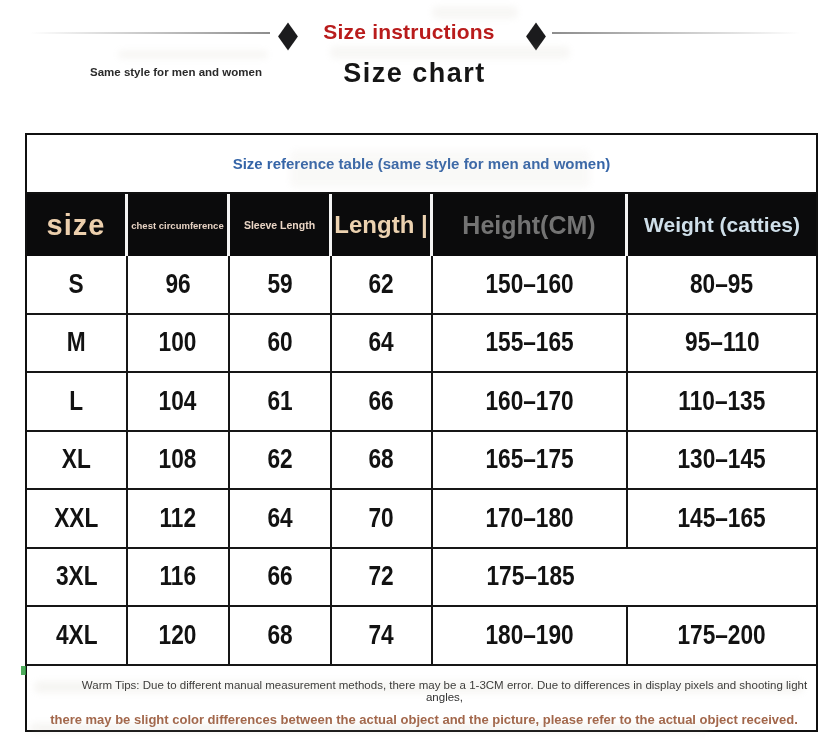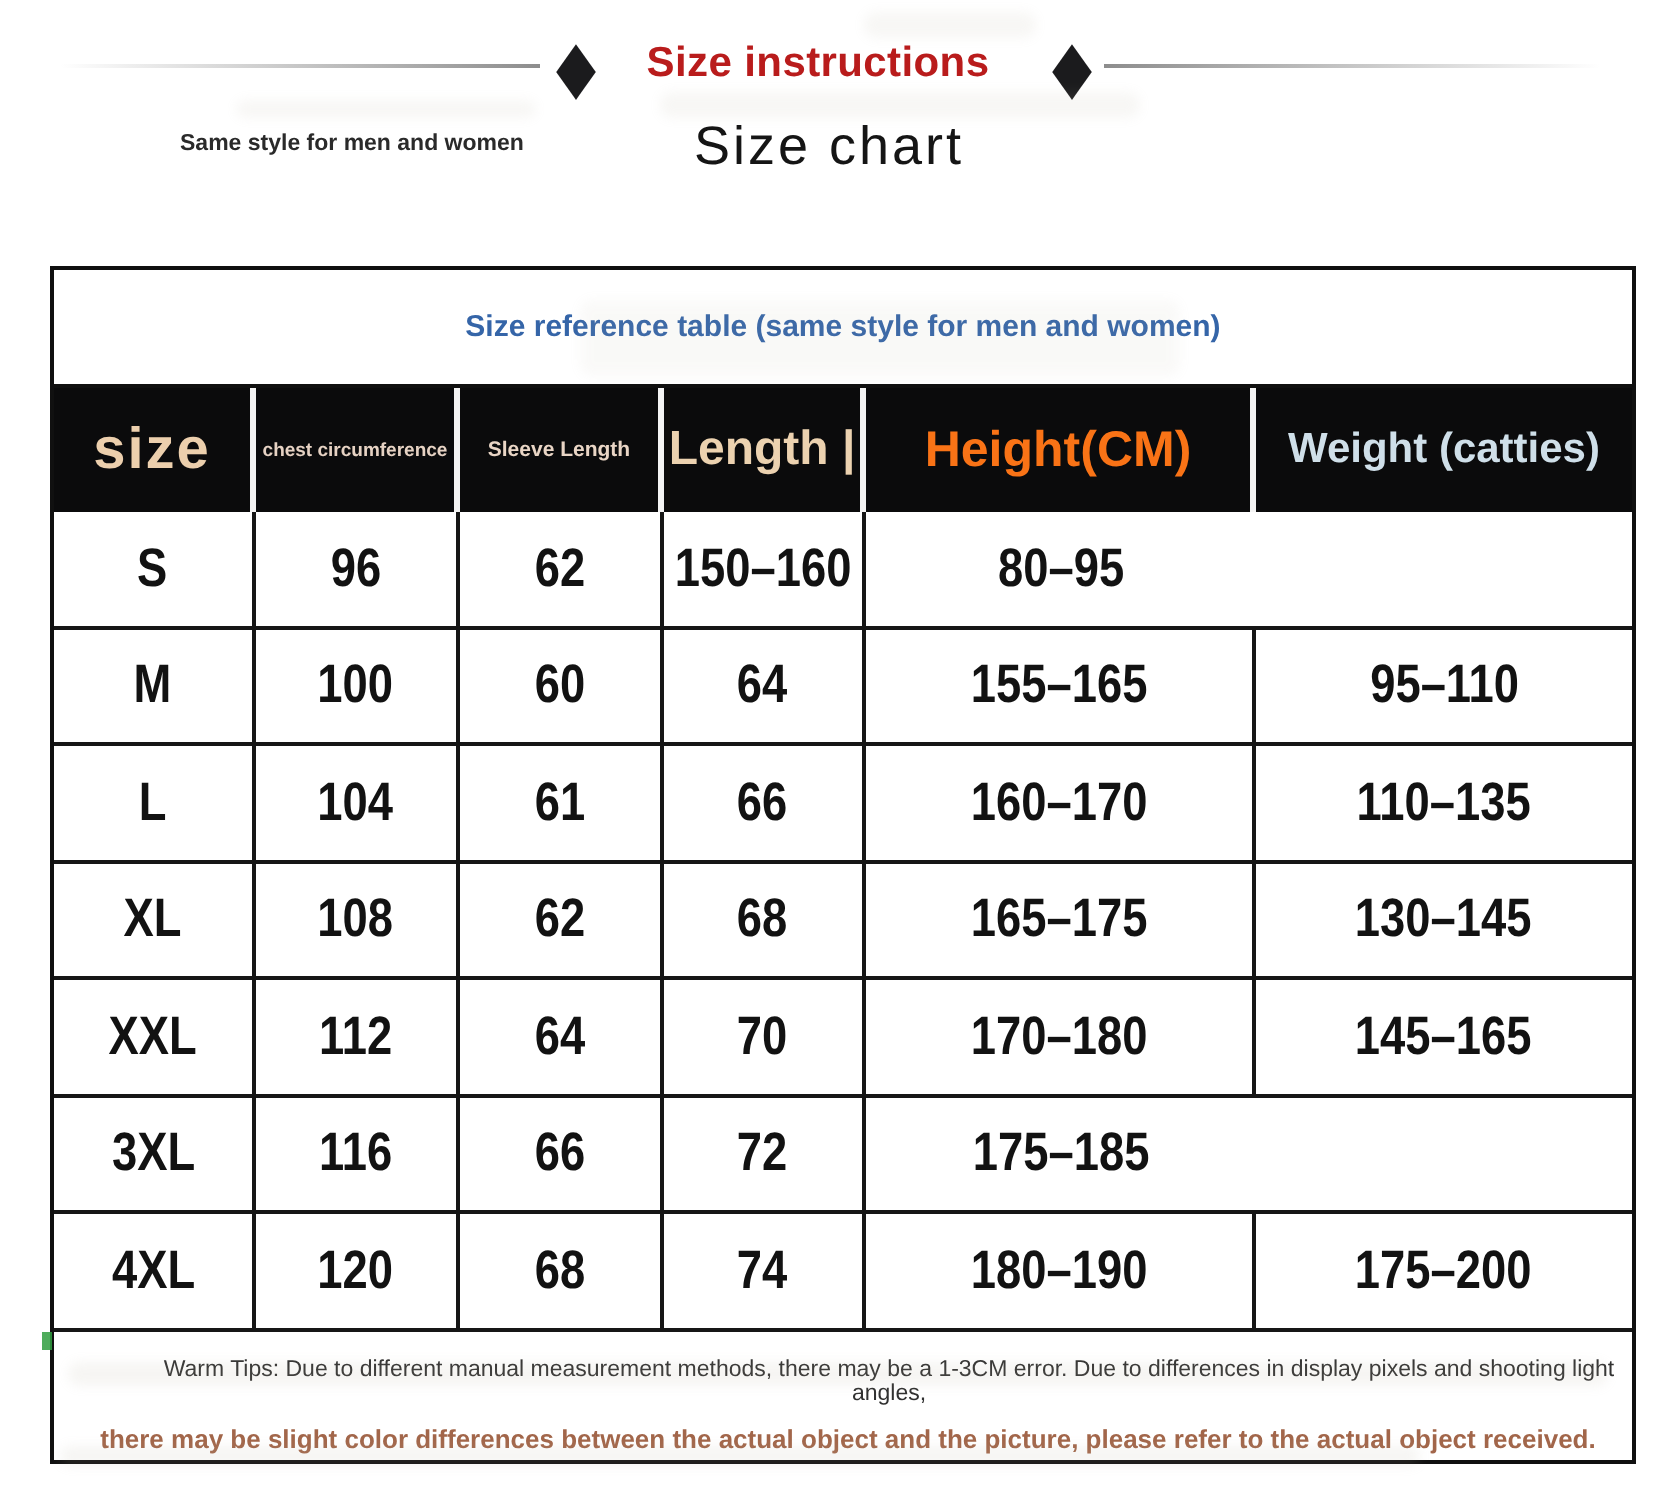--- a/index.html
+++ b/index.html
@@ -28,21 +28,21 @@
     position: absolute; top: 20px; left: 0; right: 18px;
     text-align: center; font-size: 21px; font-weight: 700;
     color: #b91c1c; letter-spacing: 0.2px;
   }
   .left-note {
     position: absolute; left: 90px; top: 66px;
     font-size: 11.5px; font-weight: 600; color: #2a2a2a;
   }
   .sub-title {
     position: absolute; top: 58px; left: 0; right: 26px;
-    text-align: center; font-size: 27px; font-weight: 400;
+    text-align: center; font-size: 27px; font-weight: 700;
     color: #151515; letter-spacing: 1.5px; padding-left: 19px;
   }
 
   
   .size-table {
     position: absolute; left: 25px; top: 133px; width: 793px;
     border: 2px solid #101010; background: #fff; z-index: 1;
   }
   .caption-row {
     height: 59px; display: flex; align-items: center; justify-content: center;
@@ -53,21 +53,21 @@
   .header-row { height: 62px; background: #ffffff; }
   .hcell {
     background: #0b0b0c; display: flex; align-items: center; justify-content: center;
     text-align: center;
   }
   .hcell:not(:last-child) { border-right: 3px solid #f4f4f4; }
   .hc-size   { font-size: 29px; font-weight: 700; color: #eccfad; letter-spacing: 1px; }
   .hc-chest  { font-size: 9.5px;  font-weight: 600; color: #e6d2c3; }
   .hc-sleeve { font-size: 10.5px; font-weight: 700; color: #e9d5c5; }
   .hc-length { font-size: 24px; font-weight: 600; color: #ecd2b0; }
-  .hc-height { font-size: 25px; font-weight: 600; color: #f97316; }
+  .hc-height { font-size: 25px; font-weight: 600; color: #737373; }
   .hc-weight { font-size: 21px; font-weight: 600; color: #cfdfe9; }
 
   .trow { height: 58.5px; border-bottom: 2px solid #161616; }
   .tcell { display: flex; align-items: center; justify-content: center; }
   .tcell:not(:last-child) { border-right: 2px solid #161616; }
   .num {
     font-size: 27px; font-weight: 700; color: #121212;
     transform: scaleX(0.84); white-space: nowrap;
   }
 
@@ -125,20 +125,23 @@
 
   <div id="table-body">
       <div class="grid-row trow">
         <div class="tcell">
           <span class="num">S</span>
         </div>
         <div class="tcell">
           <span class="num">96</span>
         </div>
         <div class="tcell">
+          <span class="num">59</span>
+        </div>
+        <div class="tcell">
           <span class="num">62</span>
         </div>
         <div class="tcell">
           <span class="num">150–160</span>
         </div>
         <div class="tcell">
           <span class="num">80–95</span>
         </div>
       </div>
       <div class="grid-row trow">

